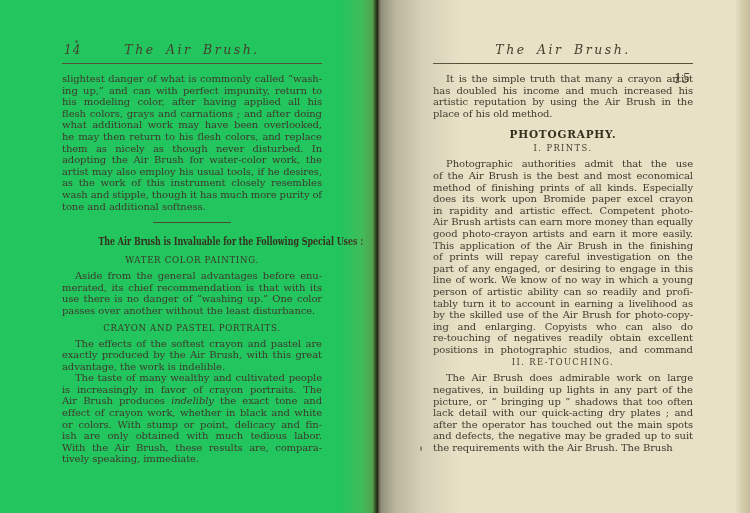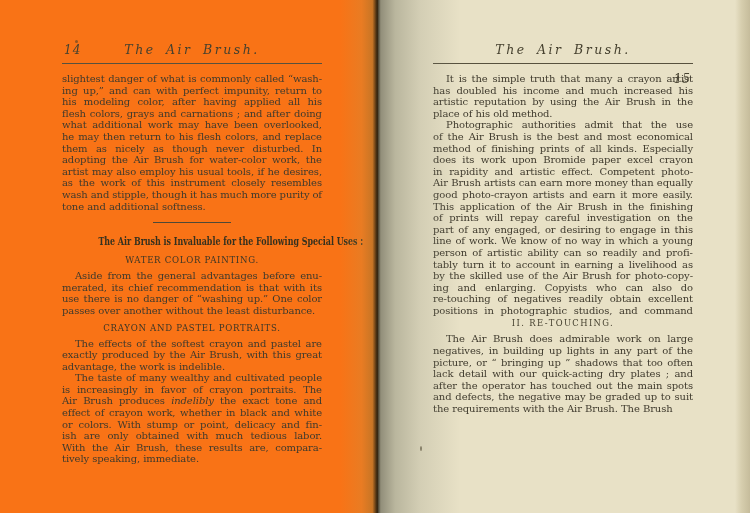--- a/index.html
+++ b/index.html
@@ -1,21 +1,21 @@
 <!DOCTYPE html>
 <html><head>
 <meta charset="utf-8">
 <style>
   html,body { margin:0; padding:0; }
   .scan {
     position:relative; width:750px; height:513px; overflow:hidden;
     background:#e8e1c6; font-family:"DejaVu Serif","Liberation Serif",serif;
   }
   .page { position:absolute; top:0; height:513px; }
-  .page-left  { left:0;   width:378px; background:#f97316; }
+  .page-left  { left:0;   width:378px; background:#22c55e; }
   .page-right { left:378px; width:372px; background:#e8e1c6; }
   .col { position:relative; width:260px; }
   .page-left  .col { margin:42px 0 0 62px; }
   .page-right .col { margin:42px 0 0 55px; }
 
   .pagehead { position:relative; height:15px; font-style:italic; font-size:12.5px; color:#46412f; }
   .runtitle { display:block; text-align:center; letter-spacing:2.5px; word-spacing:4px; }
   .pagenum  { position:absolute; top:1px; font-size:12px; letter-spacing:1px; }
   .pagenum.pos-left  { left:2px; }
   .pagenum.pos-right { right:2px;margin-top:29px; }
@@ -404,20 +404,22 @@
               <span>the</span>
             </div>
             <div class="tline last">
               <span>place</span>
               <span>of</span>
               <span>his</span>
               <span>old</span>
               <span>method.</span>
             </div>
           </div>
+          <div class="caps_heading">PHOTOGRAPHY.</div>
+          <div class="minor_heading">I. PRINTS.</div>
           <div class="para">
             <div class="tline first">
               <span>Photographic</span>
               <span>authorities</span>
               <span>admit</span>
               <span>that</span>
               <span>the</span>
               <span>use</span>
             </div>
             <div class="tline">

